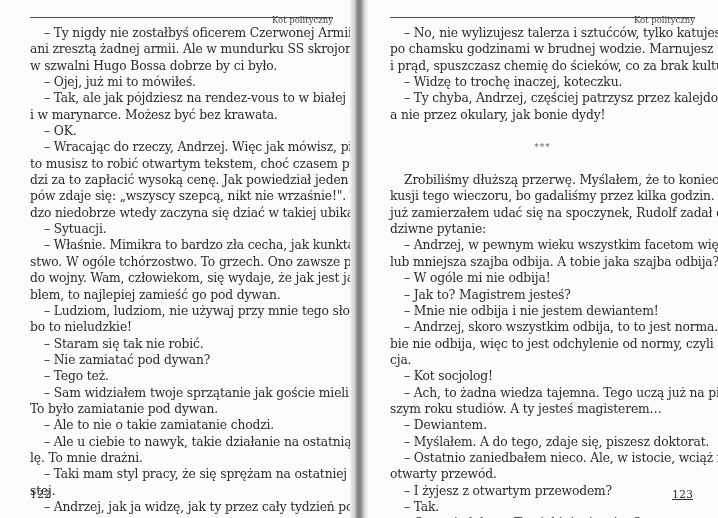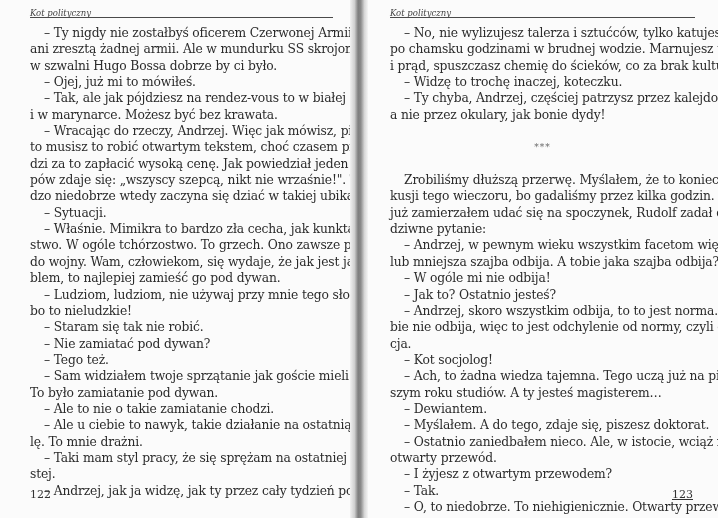--- a/index.html
+++ b/index.html
@@ -14,23 +14,23 @@
     position: absolute; top: 0; height: 518px;
     background: #fbfbfb;
   }
   #left-page { left: 0; width: 356px; }
   #right-page { left: 362px; width: 356px; }
   .gutter {
     position: absolute; top: 0; left: 350px; width: 18px; height: 518px;
     background: linear-gradient(to right, #f2f2f2 0%, #cfcfcf 25%, #7e7e7e 45%, #8a8a8a 60%, #d6d6d6 80%, #f5f5f5 100%);
   }
   .running-head {
-    position: absolute; top: 8px;
-    font-style: italic; font-size: 8.5px; color: #444;
-    text-align: left;
+    position: absolute; top: 15px;
+    font-size: 8.5px; color: #444;
+    text-align: right;
   }
   .rule {
     position: absolute; top: 17px; height: 0;
     border-top: 1.3px solid #4a4a4a;
   }
   .text-block {
     position: absolute; top: 25px;
     font-size: 12.3px; line-height: 16.35px;
     letter-spacing: -0.15px;
   }
@@ -56,20 +56,21 @@
 <div class="page" id="left-page">
   <div class="running-head">Kot polityczny</div>
   <div class="rule"></div>
   <div class="text-block" id="left-text">
       <div class="line indent">– Ty nigdy nie zostałbyś oficerem Czerwonej Armii,</div>
       <div class="line ">ani zresztą żadnej armii. Ale w mundurku SS skrojonym</div>
       <div class="line last">w szwalni Hugo Bossa dobrze by ci było.</div>
       <div class="line indent last">– Ojej, już mi to mówiłeś.</div>
       <div class="line indent">– Tak, ale jak pójdziesz na rendez-vous to w białej koszuli</div>
       <div class="line last">i w marynarce. Możesz być bez krawata.</div>
+      <div class="line indent last">– OK.</div>
       <div class="line indent">– Wracając do rzeczy, Andrzej. Więc jak mówisz, piszesz,</div>
       <div class="line ">to musisz to robić otwartym tekstem, choć czasem przycho-</div>
       <div class="line ">dzi za to zapłacić wysoką cenę. Jak powiedział jeden z bisku-</div>
       <div class="line ">pów zdaje się: „wszyscy szepcą, nikt nie wrzaśnie!". To bar-</div>
       <div class="line last">dzo niedobrze wtedy zaczyna się dziać w takiej ubikacji…</div>
       <div class="line indent last">– Sytuacji.</div>
       <div class="line indent">– Właśnie. Mimikra to bardzo zła cecha, jak kunktator-</div>
       <div class="line ">stwo. W ogóle tchórzostwo. To grzech. Ono zawsze prowadzi</div>
       <div class="line ">do wojny. Wam, człowiekom, się wydaje, że jak jest jakiś pro-</div>
       <div class="line last">blem, to najlepiej zamieść go pod dywan.</div>
@@ -103,21 +104,22 @@
       <div class="line blank"></div>
       <div class="line center">***</div>
       <div class="line blank"></div>
       <div class="line indent">Zrobiliśmy dłuższą przerwę. Myślałem, że to koniec dys-</div>
       <div class="line ">kusji tego wieczoru, bo gadaliśmy przez kilka godzin. Gdy</div>
       <div class="line ">już zamierzałem udać się na spoczynek, Rudolf zadał dość</div>
       <div class="line last">dziwne pytanie:</div>
       <div class="line indent">– Andrzej, w pewnym wieku wszystkim facetom większa</div>
       <div class="line last">lub mniejsza szajba odbija. A tobie jaka szajba odbija?</div>
       <div class="line indent last">– W ogóle mi nie odbija!</div>
-      <div class="line indent last">– Jak to? Ostatnio jesteś?</div>
+      <div class="line indent last">– Jak to? Magistrem jesteś?</div>
+      <div class="line indent last">– Mnie nie odbija i nie jestem dewiantem!</div>
       <div class="line indent">– Andrzej, skoro wszystkim odbija, to to jest norma. A to-</div>
       <div class="line ">bie nie odbija, więc to jest odchylenie od normy, czyli dewia-</div>
       <div class="line last">cja.</div>
       <div class="line indent last">– Kot socjolog!</div>
       <div class="line indent">– Ach, to żadna wiedza tajemna. Tego uczą już na pierw-</div>
       <div class="line last">szym roku studiów. A ty jesteś magisterem…</div>
       <div class="line indent last">– Dewiantem.</div>
       <div class="line indent last">– Myślałem. A do tego, zdaje się, piszesz doktorat.</div>
       <div class="line indent">– Ostatnio zaniedbałem nieco. Ale, w istocie, wciąż mam</div>
       <div class="line last">otwarty przewód.</div>

